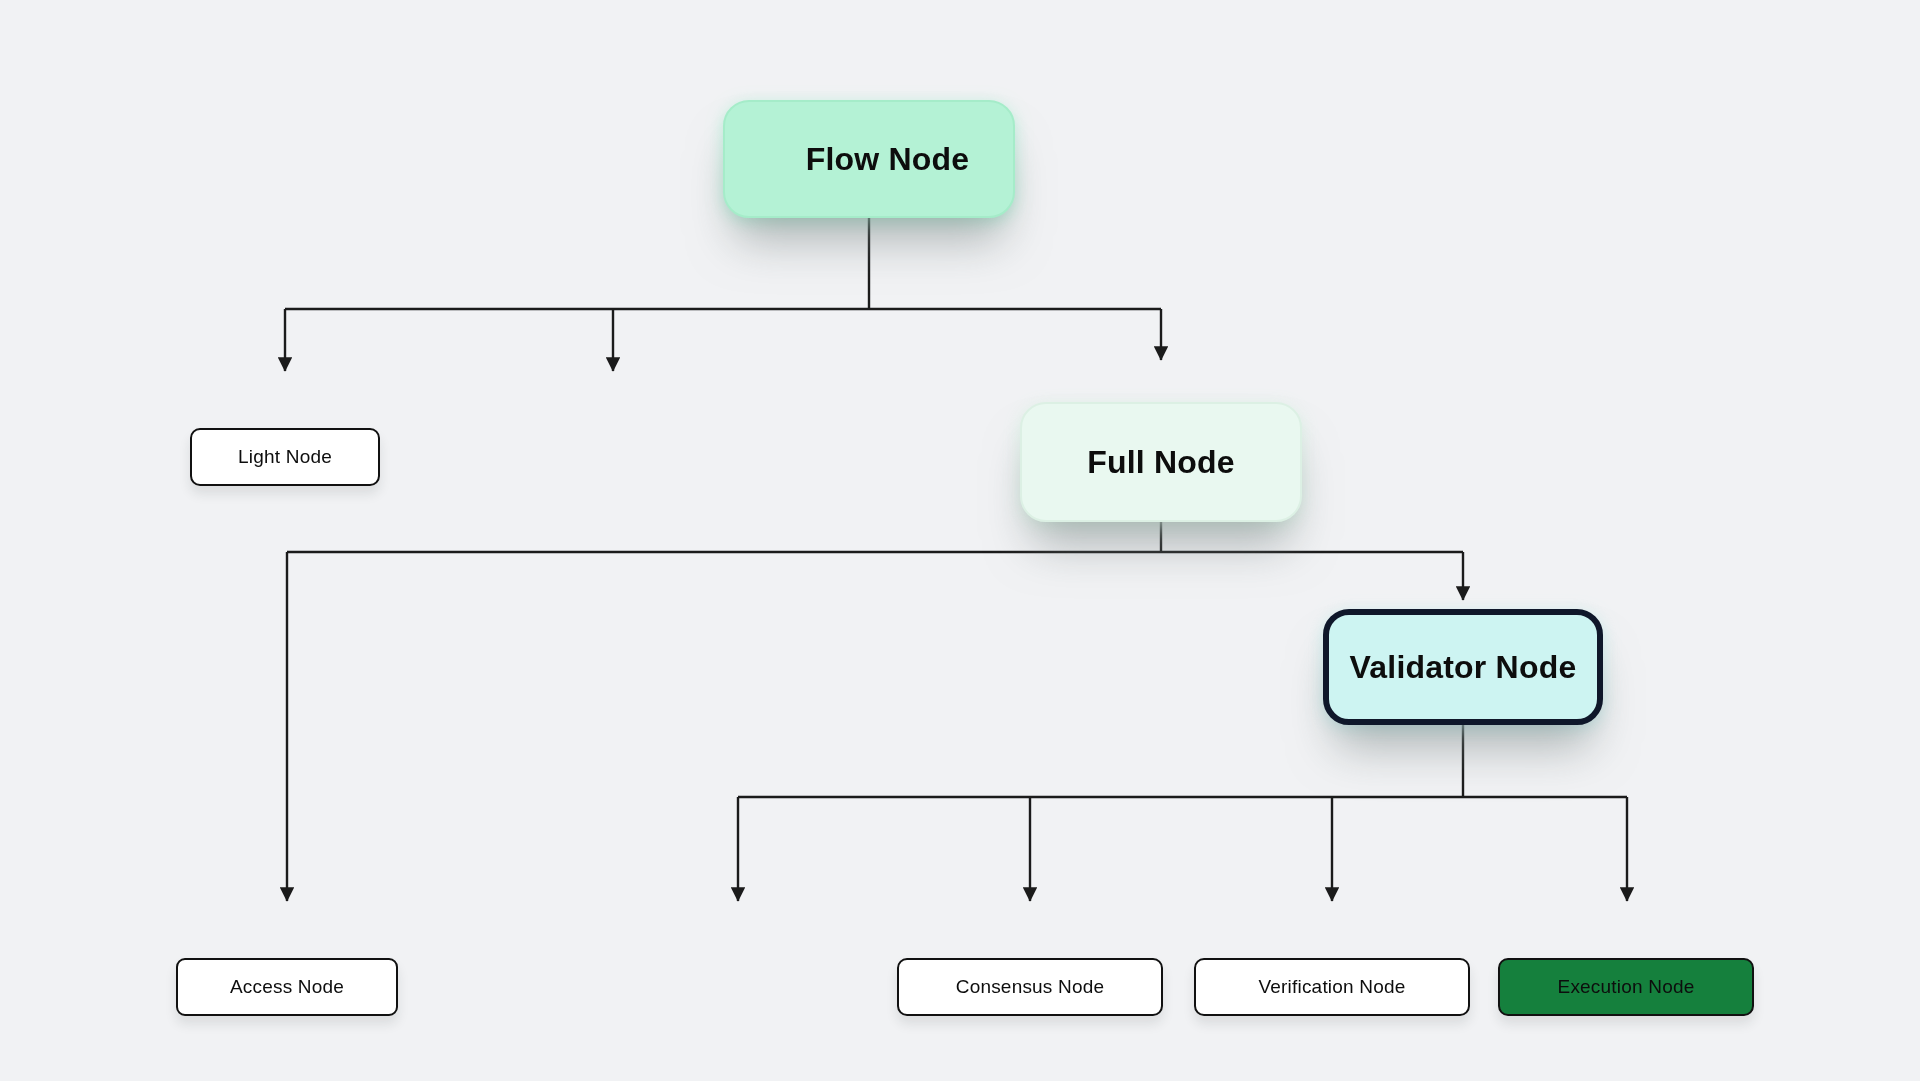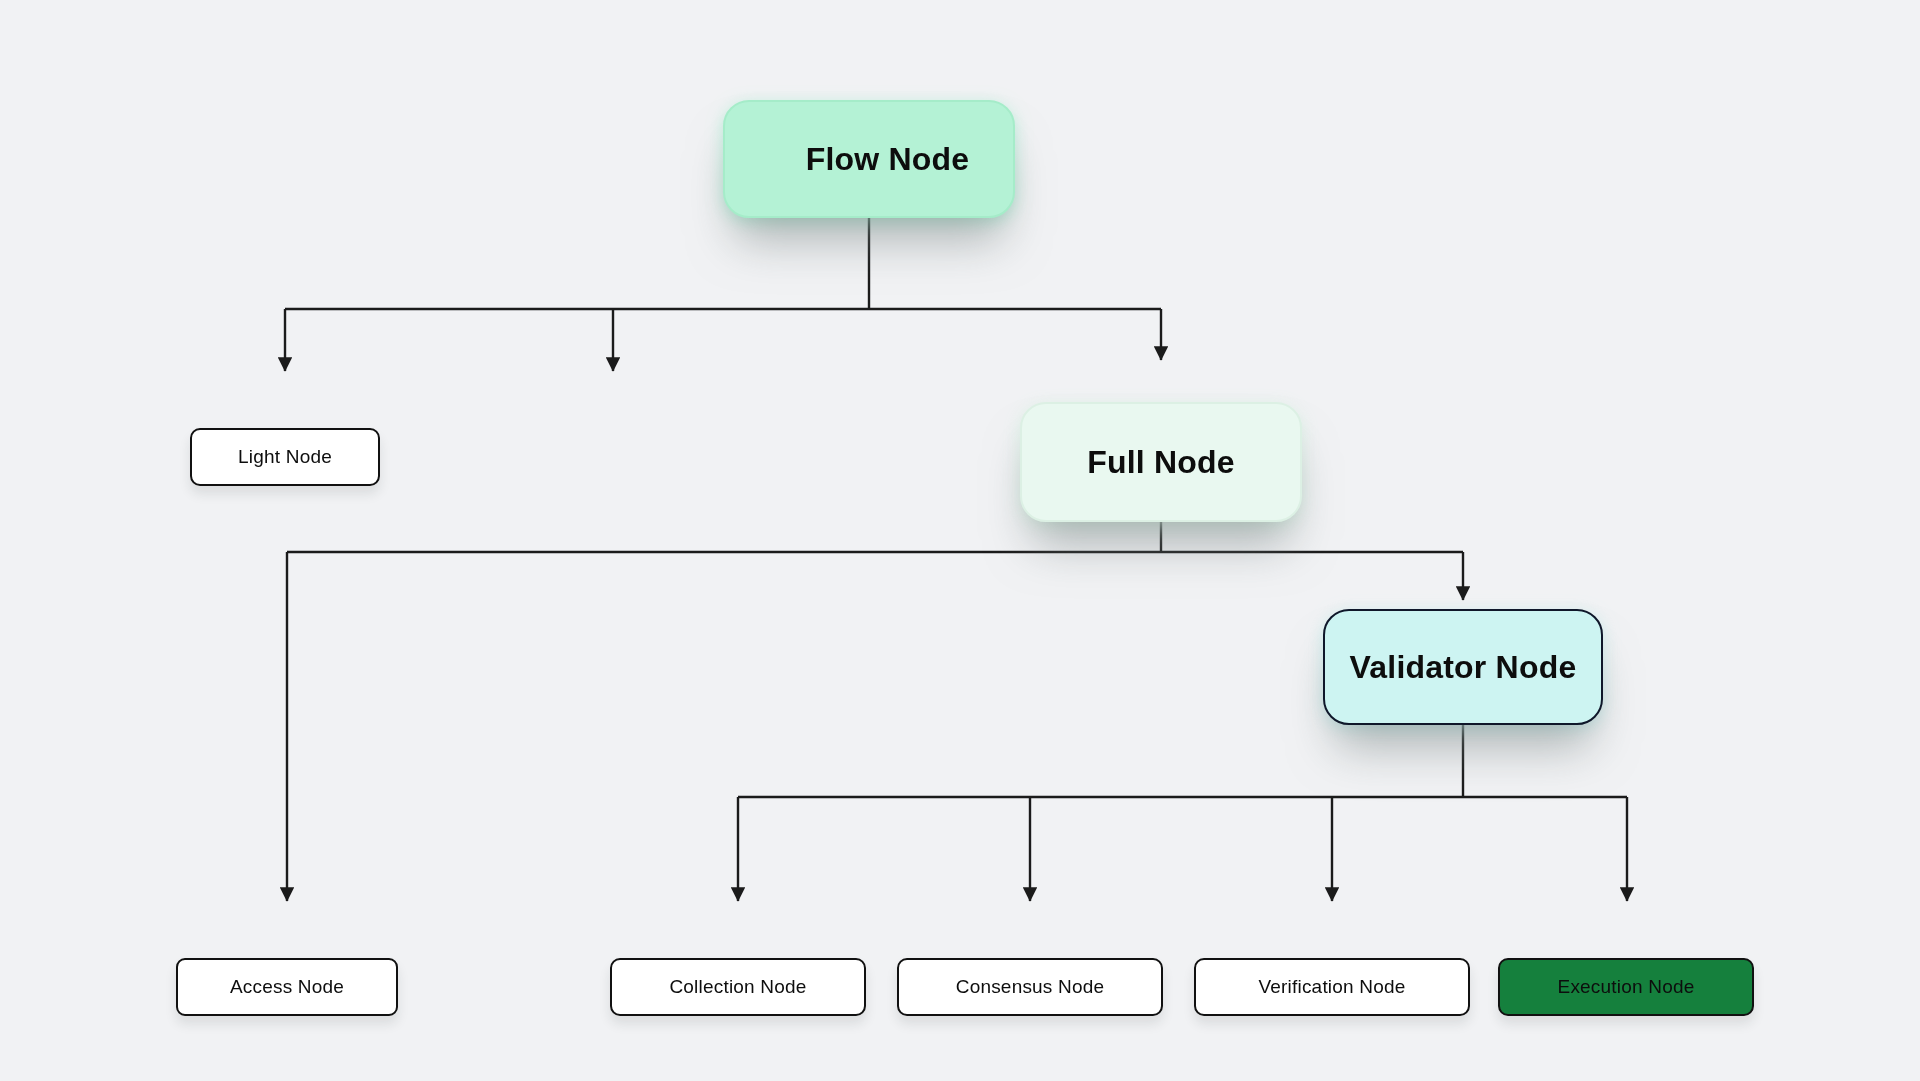--- a/index.html
+++ b/index.html
@@ -49,21 +49,21 @@
     box-shadow: 0 34px 46px -12px rgba(120,132,132,0.55), 0 4px 16px rgba(141,233,196,0.55);
   }
   #node-full {
     left: 1020px; top: 369px; width: 282px; height: 120px;
     border: 2px solid #dcf0e4;
     box-shadow: 0 34px 46px -12px rgba(120,132,132,0.55), 0 4px 16px rgba(212,240,225,0.8);
     margin-top: 33px;
   }
   #node-validator {
     left: 1323px; top: 609px; width: 280px; height: 116px;
-    border: 2px solid #0f172a;
+    border: 6px solid #0f172a;
     box-shadow: 0 34px 46px -12px rgba(120,132,132,0.55), 0 4px 16px rgba(173,232,229,0.6);
   }
   
   .node.leaf {
     height: 58px;
     border: 2px solid #111111;
     border-radius: 10px;
     font-size: 19px;
     font-weight: 500;
     box-shadow: 0 8px 12px rgba(30,40,40,0.10);
@@ -124,23 +124,20 @@
   </div>
 
   <div class="node big" id="node-validator" style="background-color: rgb(205, 244, 242);">
     <span class="label">Validator Node</span>
   </div>
 
   <div class="node leaf" id="node-access" style="background-color: rgb(255, 255, 255);">
     <span class="label">Access Node</span>
   </div>
 
-  <div class="node leaf" id="node-collection" style="background-color: rgb(255, 255, 255);">
-    <span class="label">Collection Node</span>
-  </div>
 
   <div class="node leaf" id="node-verification" style="background-color: rgb(255, 255, 255);">
     <span class="label">Verification Node</span>
   </div>
 
   <div class="node leaf" id="node-consensus" style="background-color: rgb(255, 255, 255);">
     <span class="label">Consensus Node</span>
   </div>
 
   <div class="node leaf" id="node-execution" style="background-color: #15803d;">

